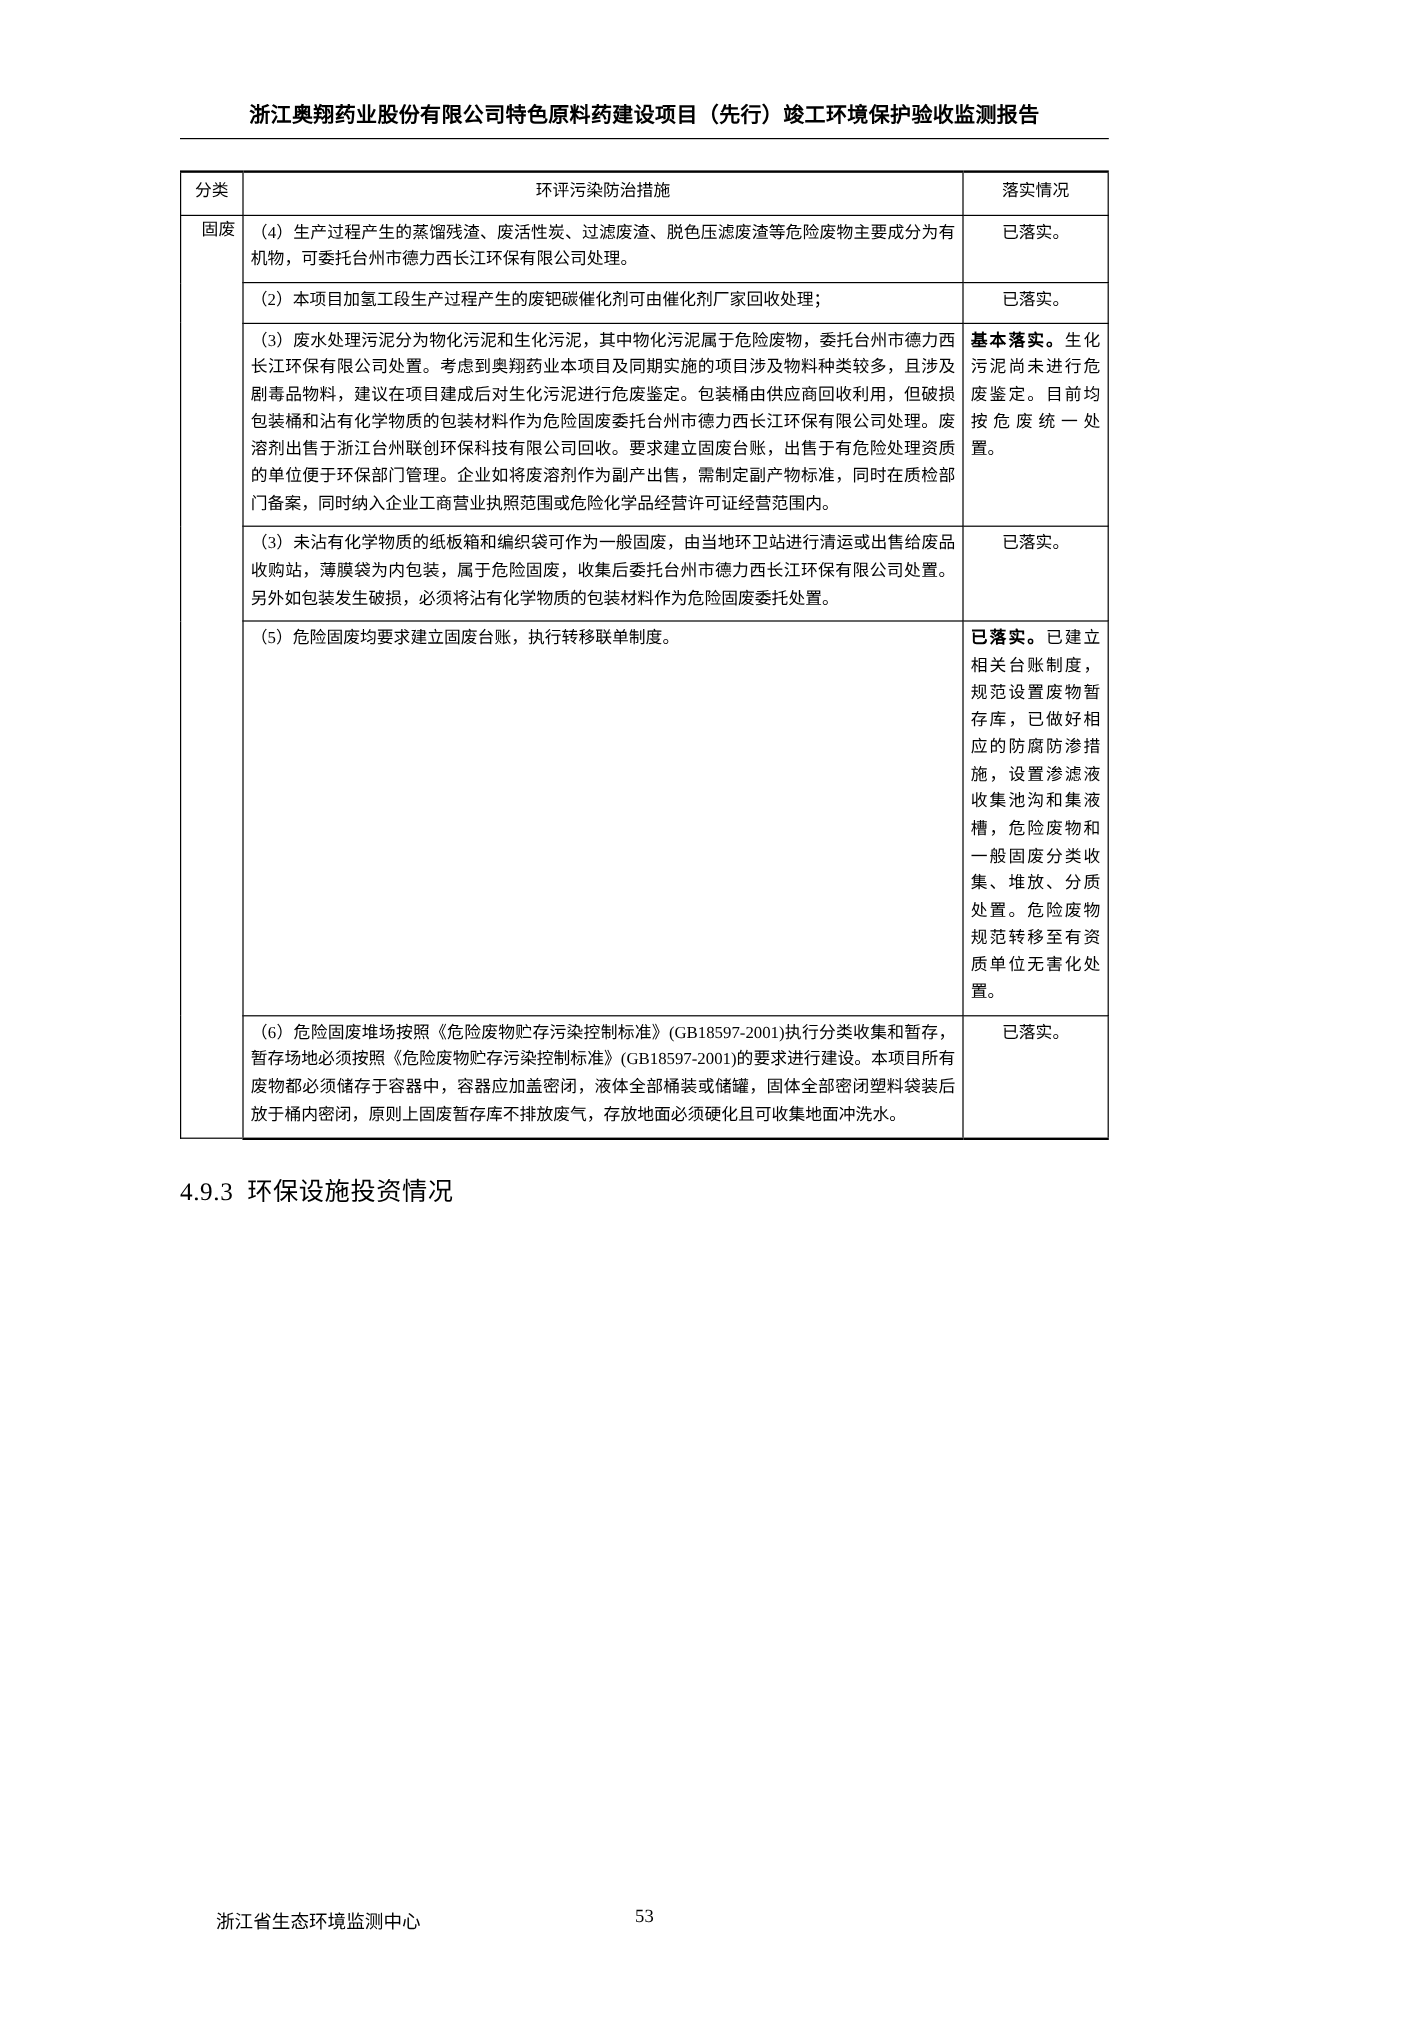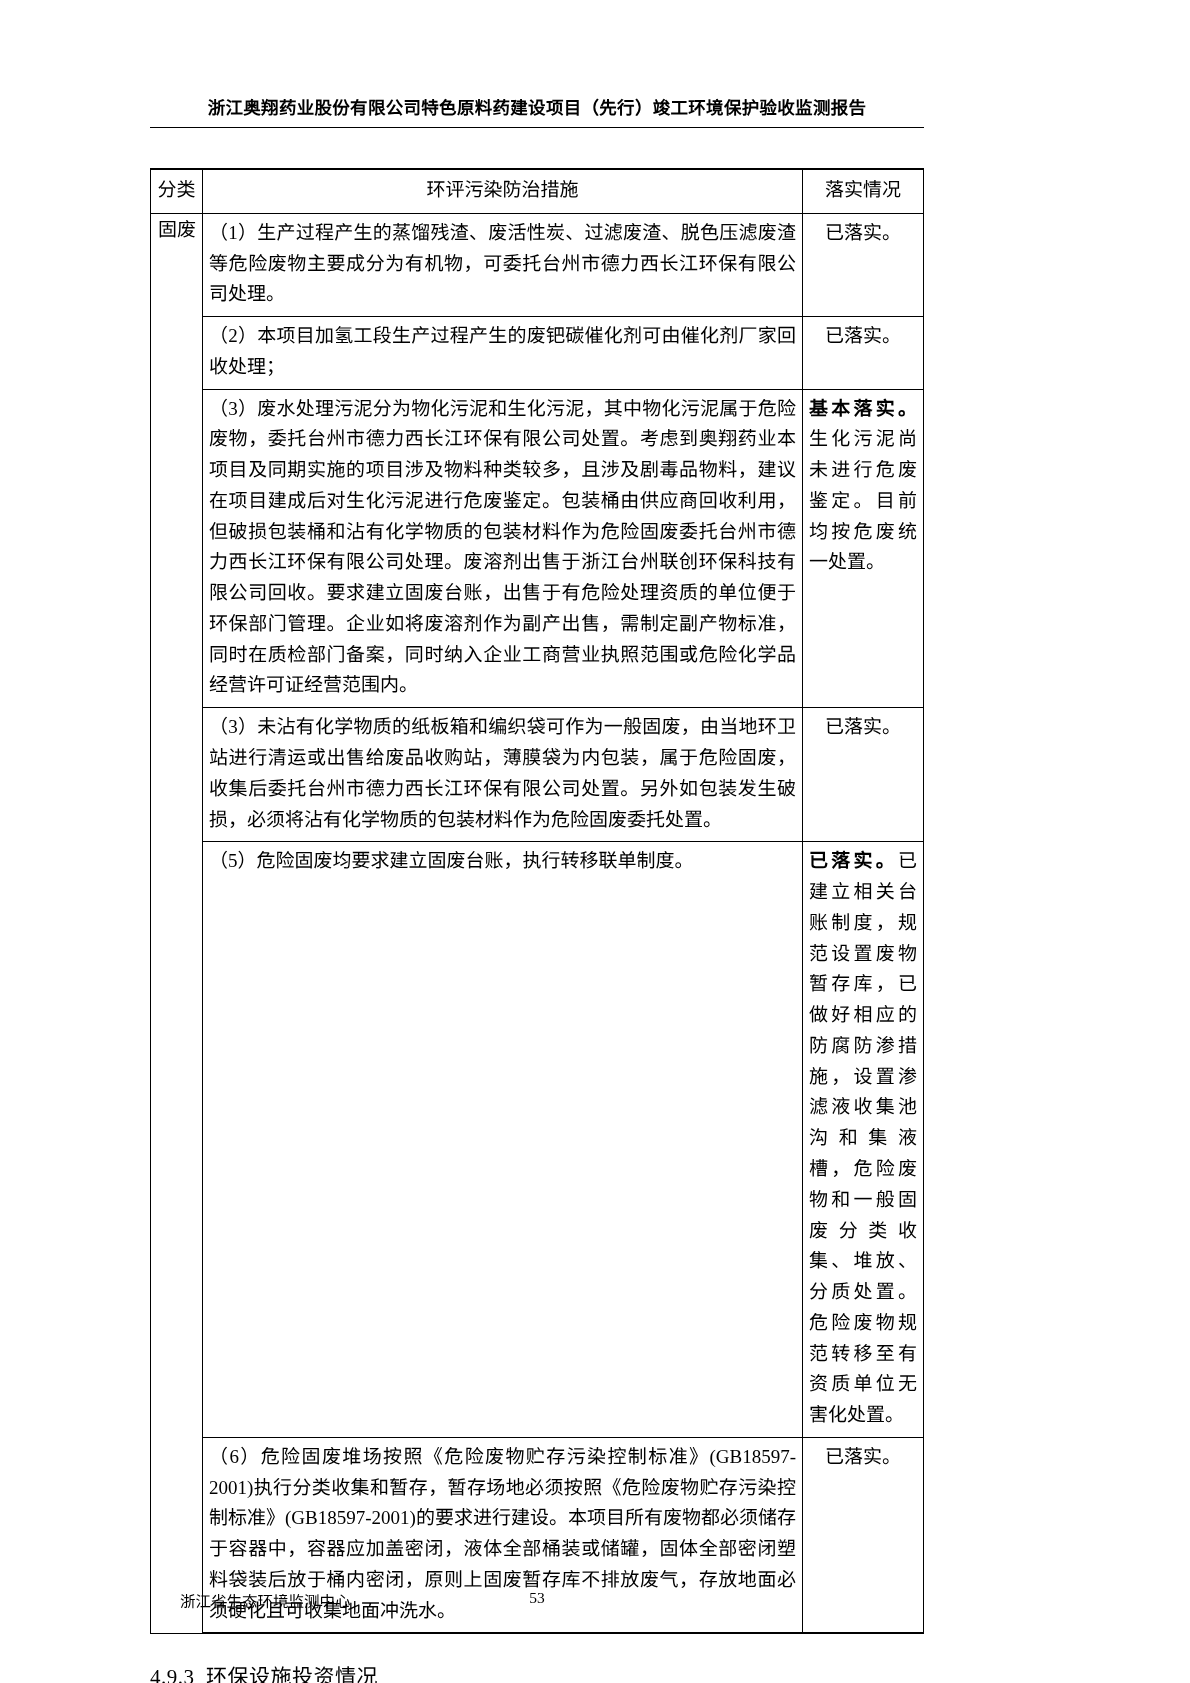--- a/index.html
+++ b/index.html
@@ -13,43 +13,43 @@
     font-family: "Liberation Serif", "DejaVu Serif", serif;
     color: #000000;
     position: relative;
     overflow: hidden;
   }
   .page {
     position: relative;
     width: 1074px;
     height: 1683px;
     box-sizing: border-box;
-    padding: 12px 150px;
+    padding: 0 150px;
   }
   
   .doc-header {
     padding-top: 82px;
     text-align: center;
     font-size: 17.5px;
     font-weight: bold;
     letter-spacing: 0.3px;
     font-family: "Liberation Serif", "DejaVu Serif", serif;
   }
   .header-rule {
     margin-top: 8px;
     border-bottom: 1.2px solid #000;
     width: 100%;
   }
   
   table.main-table {
-    margin-top: 40px;
+    margin-top: 26px;
     border-collapse: collapse;
     width: 100%;
     table-layout: fixed;
-    font-size: 19px;
+    font-size: 14px;
     line-height: 1.62;
   }
   table.main-table td, table.main-table th {
     border: 1px solid #000;
     vertical-align: top;
     padding: 4px 6px 6px 6px;
     font-weight: normal;
   }
   table.main-table tr.head-row th {
     text-align: center;
@@ -150,21 +150,21 @@
     </colgroup>
     <tbody>
       <tr class="head-row">
         <th>分类</th>
         <th>环评污染防治措施</th>
         <th>落实情况</th>
       </tr>
 
       <tr>
         <td class="cat-cell" rowspan="6">固废</td>
-        <td class="meas-cell">（1）生产过程产生的蒸馏残渣、废活性炭、过滤废渣、脱色压滤废渣等危险废物主要成分为有机物，可委托台州市德力西长江环保有限公司处理。</td>
+        <td class="meas-cell">（4）生产过程产生的蒸馏残渣、废活性炭、过滤废渣、脱色压滤废渣等危险废物主要成分为有机物，可委托台州市德力西长江环保有限公司处理。</td>
         <td class="status-cell-center bold">已落实。</td>
       </tr>
 
       <tr>
         <td class="meas-cell">（2）本项目加氢工段生产过程产生的废钯碳催化剂可由催化剂厂家回收处理；</td>
         <td class="status-cell-center bold">已落实。</td>
       </tr>
 
       <tr>
         <td class="meas-cell">（3）废水处理污泥分为物化污泥和生化污泥，其中物化污泥属于危险废物，委托台州市德力西长江环保有限公司处置。考虑到奥翔药业本项目及同期实施的项目涉及物料种类较多，且涉及剧毒品物料，建议在项目建成后对生化污泥进行危废鉴定。包装桶由供应商回收利用，但破损包装桶和沾有化学物质的包装材料作为危险固废委托台州市德力西长江环保有限公司处理。废溶剂出售于浙江台州联创环保科技有限公司回收。要求建立固废台账，出售于有危险处理资质的单位便于环保部门管理。企业如将废溶剂作为副产出售，需制定副产物标准，同时在质检部门备案，同时纳入企业工商营业执照范围或危险化学品经营许可证经营范围内。</td>

